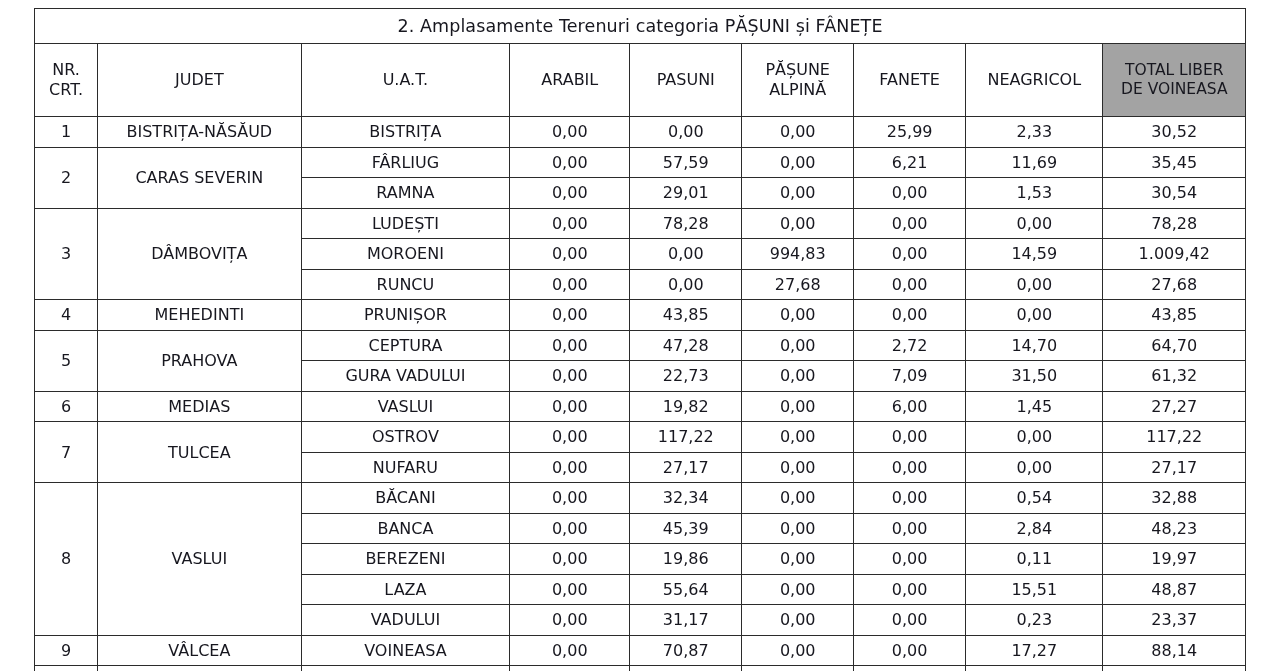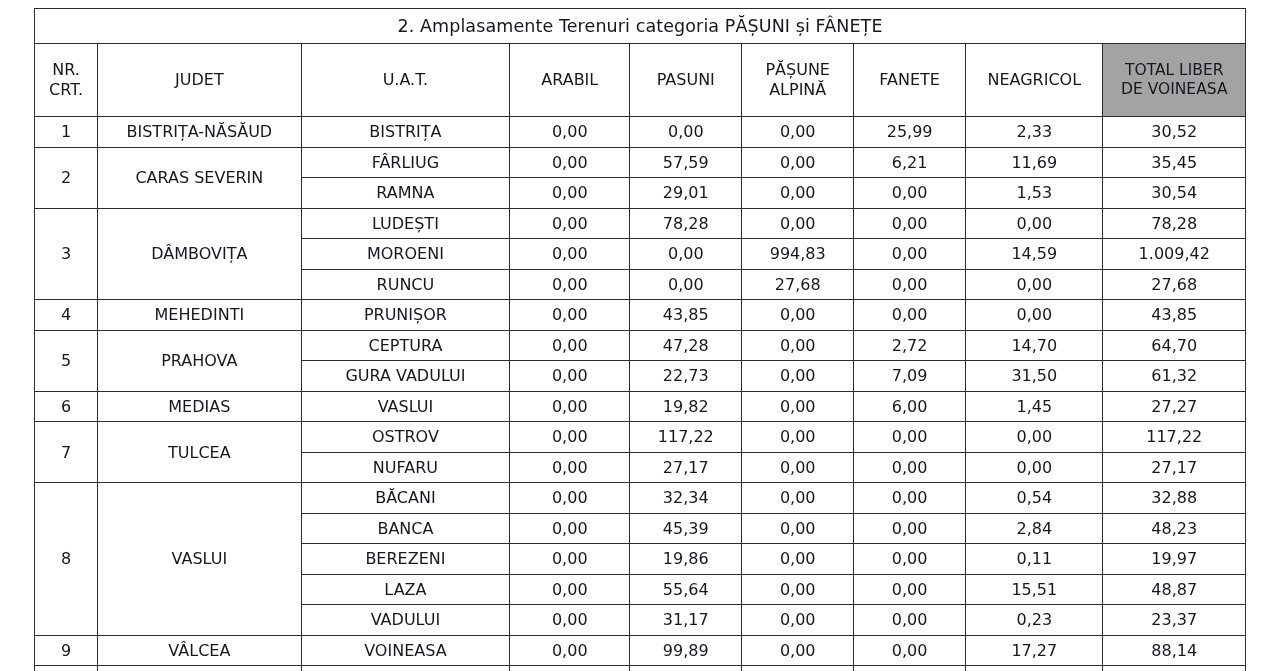--- a/index.html
+++ b/index.html
@@ -308,21 +308,21 @@
         <td class="cell num">0,00</td>
         <td class="cell num">0,23</td>
         <td class="cell num total-col">23,37</td>
       </tr>
 
       <tr>
         <td class="cell">9</td>
         <td class="cell">VÂLCEA</td>
         <td class="cell">VOINEASA</td>
         <td class="cell num">0,00</td>
-        <td class="cell num">99,89</td>
+        <td class="cell num">70,87</td>
         <td class="cell num">0,00</td>
         <td class="cell num">0,00</td>
         <td class="cell num">17,27</td>
         <td class="cell num total-col">88,14</td>
       </tr>
 
       <tr class="totals-row">
         <td class="blank-cell"></td>
         <td class="blank-cell"></td>
         <td class="cell totals-label no-left-border">TOTAL (ha)</td>

